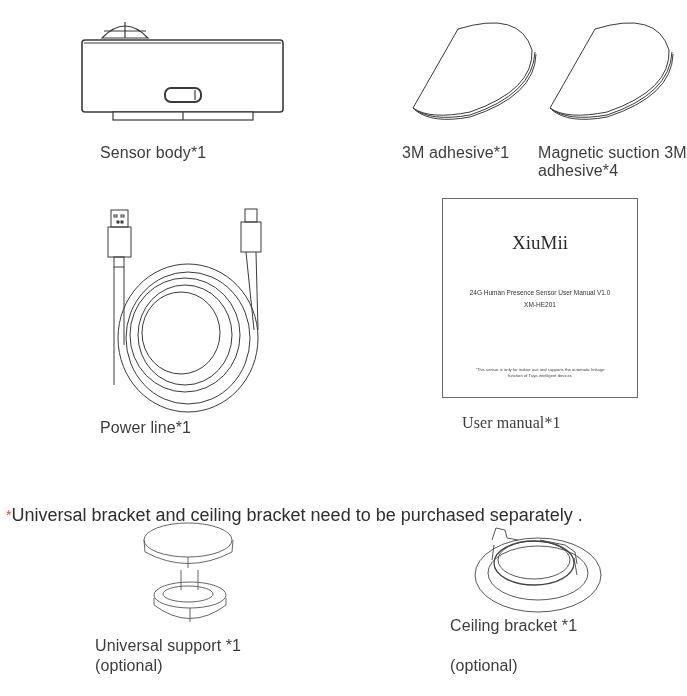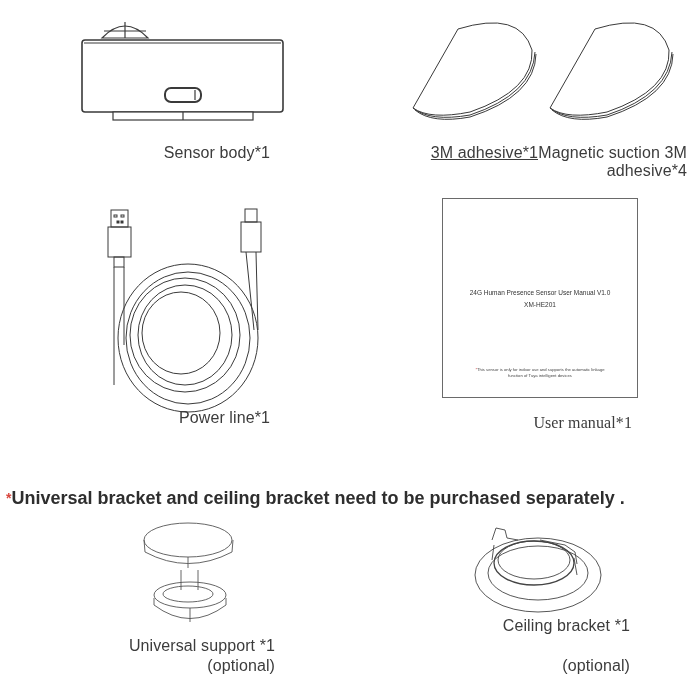--- a/index.html
+++ b/index.html
@@ -1,26 +1,26 @@
 <!DOCTYPE html>
 <html><head>
 <meta charset="utf-8">
 <style>
   html, body { margin:0; padding:0; background:#ffffff; }
   body { width:687px; height:696px; position:relative; overflow:hidden;
          font-family:"Liberation Sans", "DejaVu Sans", sans-serif; color:#3a3a3a; }
-  .label { position:absolute; text-align:right; font-size:16px; line-height:19px; color:#3c3c3c; font-weight:300; letter-spacing:0.1px; }
+  .label { position:absolute; text-align:left; font-size:16px; line-height:19px; color:#3c3c3c; font-weight:300; letter-spacing:0.1px; }
   svg { position:absolute; overflow:visible; }
   .manual { position:absolute; left:442px; top:198px; width:196px; height:200px; border:1.5px solid #6a6a6a; box-sizing:border-box; background:#fff; }
   .manual .brand { position:absolute; top:33px; left:0; width:100%; text-align:center; font-family:"Liberation Serif","DejaVu Serif",serif; font-size:19px; color:#2a2a2a; }
   .manual .title { position:absolute; top:88px; left:0; width:100%; text-align:center; font-size:6.5px; color:#333; line-height:12px; }
   .manual .model { position:absolute; top:100px; left:0; width:100%; text-align:center; font-size:6.5px; color:#333; line-height:12px; }
   .manual .note { position:absolute; top:168px; left:10px; right:10px; text-align:center; font-size:4.2px; color:#444; line-height:6px; }
   .manual .note .star { color:#d23a3a; }
-  .notice { position:absolute; left:6px; top:483px; font-size:18px; line-height:30px; color:#2e2e2e; font-weight:700; white-space:nowrap; }
+  .notice { position:absolute; left:6px; top:504px; font-size:18px; line-height:22px; color:#2e2e2e; font-weight:400; white-space:nowrap; }
   .notice .star { color:#d9463e; font-size:14px; vertical-align:top; }
 </style>
 </head>
 <body>
 
 <svg width="687" height="696" style="left:0;top:0;pointer-events:none">
   <g fill="none" stroke="#3a3a3a" stroke-width="1.2">
 
     <path d="M102 38 Q125 14 148 38 Z" fill="#fff"></path>
     <line x1="125" y1="22" x2="125" y2="38"></line>
@@ -84,26 +84,27 @@
     <ellipse cx="538" cy="575" rx="63" ry="37"></ellipse>
     <ellipse cx="538" cy="573" rx="50" ry="27"></ellipse>
     <ellipse cx="534" cy="563" rx="40" ry="22" stroke-width="1.3"></ellipse>
     <ellipse cx="534" cy="560" rx="36" ry="19"></ellipse>
     <path d="M492 540 L496 528 L505 530 L507 538 L518 540 M540 540 L565 545 L575 552 L577 564"></path>
     <path d="M494 545 L492 560 M574 558 L577 575"></path>
   </g>
 </svg>
 
 <div class="label" style="left:100px;top:143px;width:170px;">Sensor body*1</div>
-<div class="label" style="left:402px;top:143px;width:136px;text-decoration:underline;">3M adhesive*1</div>
+<div class="label" style="left:402px;top:143px;width:136px;">3M adhesive*1</div>
 <div class="label" style="left:538px;top:143px;width:149px;">Magnetic suction 3M</div>
 <div class="label" style="left:538px;top:161px;width:149px;">adhesive*4</div>
-<div class="label" style="left:100px;top:408px;width:170px;">Power line*1</div>
+<div class="label" style="left:100px;top:418px;width:170px;">Power line*1</div>
 
 <div class="manual">
+  <div class="brand">XiuMii</div>
   <div class="title">24G Human Presence Sensor User Manual V1.0</div>
   <div class="model">XM-HE201</div>
   <div class="note">
     <span class="star">*</span><span>This sensor is only for indoor use and supports the automatic linkage</span><br>
     <span>function of Tuya intelligent devices</span>
   </div>
 </div>
 <div class="label" style="left:462px;top:413px;width:170px;font-family:Liberation Serif, serif;">User manual*1</div>
 
 <div class="notice">

